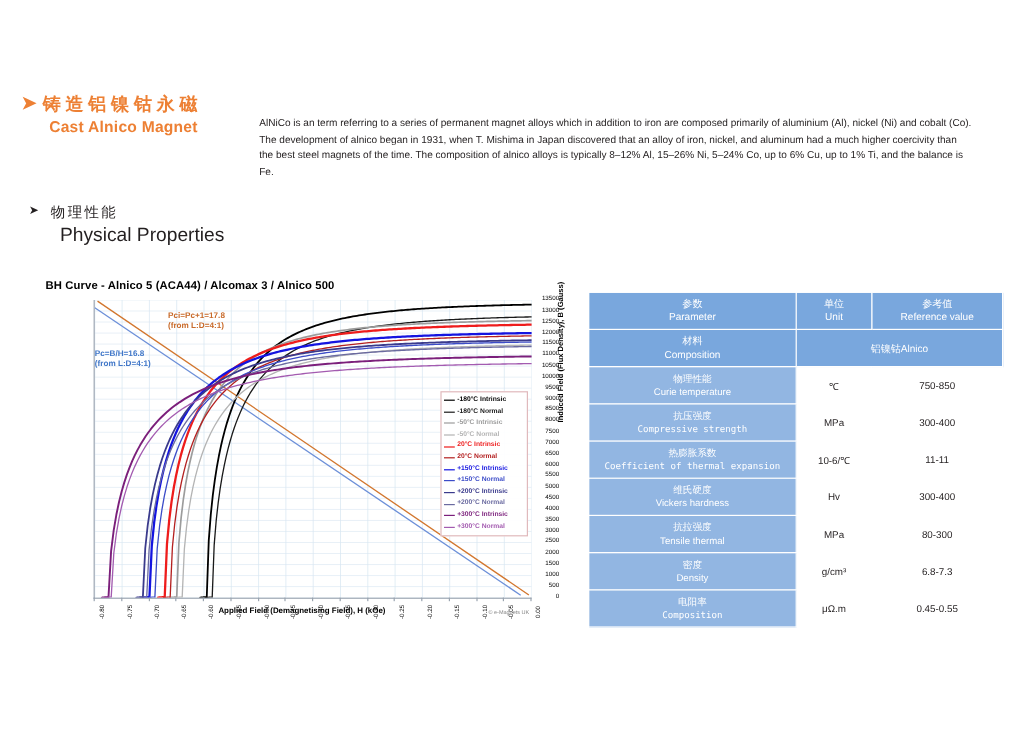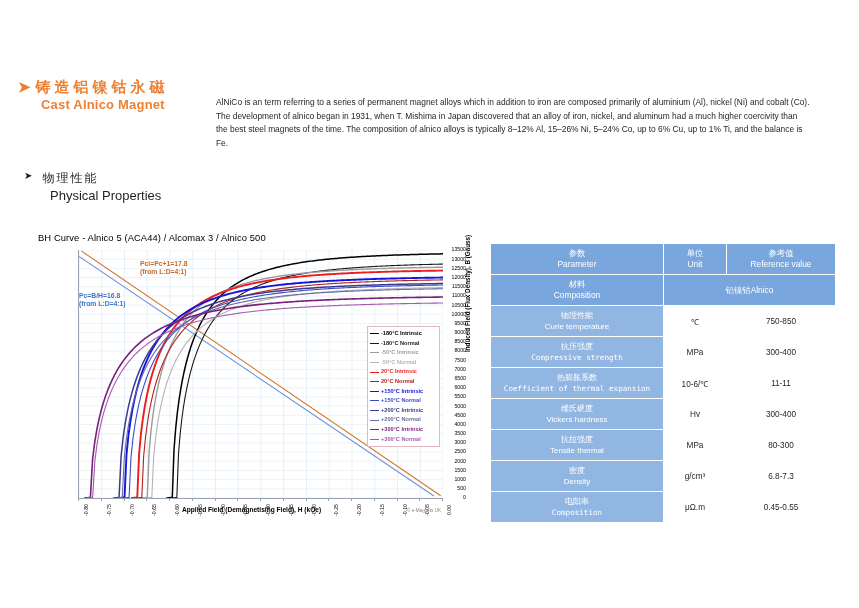--- a/index.html
+++ b/index.html
@@ -36,27 +36,27 @@
   #section-heading{position:absolute;left:24px;top:168px;width:240px;}
   #section-arrow{
     display:inline-block;color:#231f20;font-size:10px;vertical-align:top;
     line-height:15px;
   }
   #section-cn{
     display:inline-block;color:#231f20;font-size:12px;letter-spacing:2px;
     margin-left:10px;line-height:15px;font-family:"DejaVu Sans", sans-serif;
   }
   #section-en{
-    color:#231f20;font-size:13px;margin-left:26px;margin-top:2px;
+    color:#231f20;font-size:16px;margin-left:26px;margin-top:2px;
   }
 
   
   #chart-panel{position:absolute;left:34px;top:232px;width:415px;height:292px;}
   #chart-title{
-    position:absolute;left:4px;top:0px;font-size:9.4px;font-weight:normal;
+    position:absolute;left:4px;top:0px;font-size:9.4px;font-weight:bold;
     color:#000;letter-spacing:.1px;white-space:nowrap;
   }
   #plot-wrap{position:absolute;left:44px;top:18px;width:364px;height:248px;}
   #plot-area{
     position:absolute;left:0;top:0;width:364px;height:248px;
     border-left:1px solid #9aa4b0;border-bottom:1px solid #9aa4b0;
     background:#fff;
   }
   #plot-svg{position:absolute;left:0;top:0;}
 

